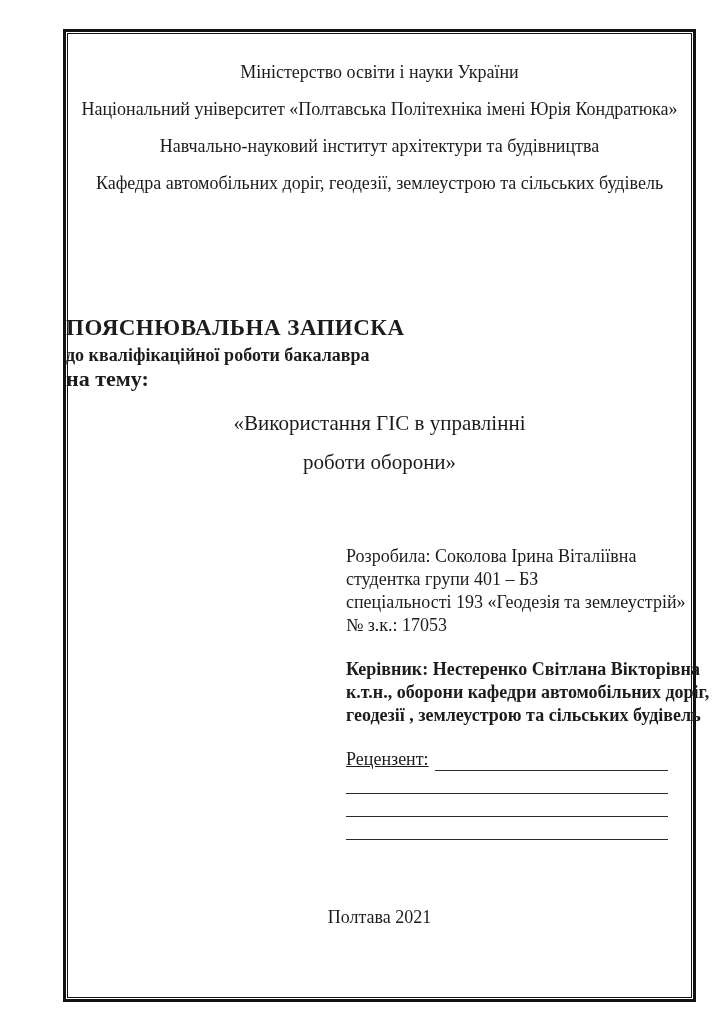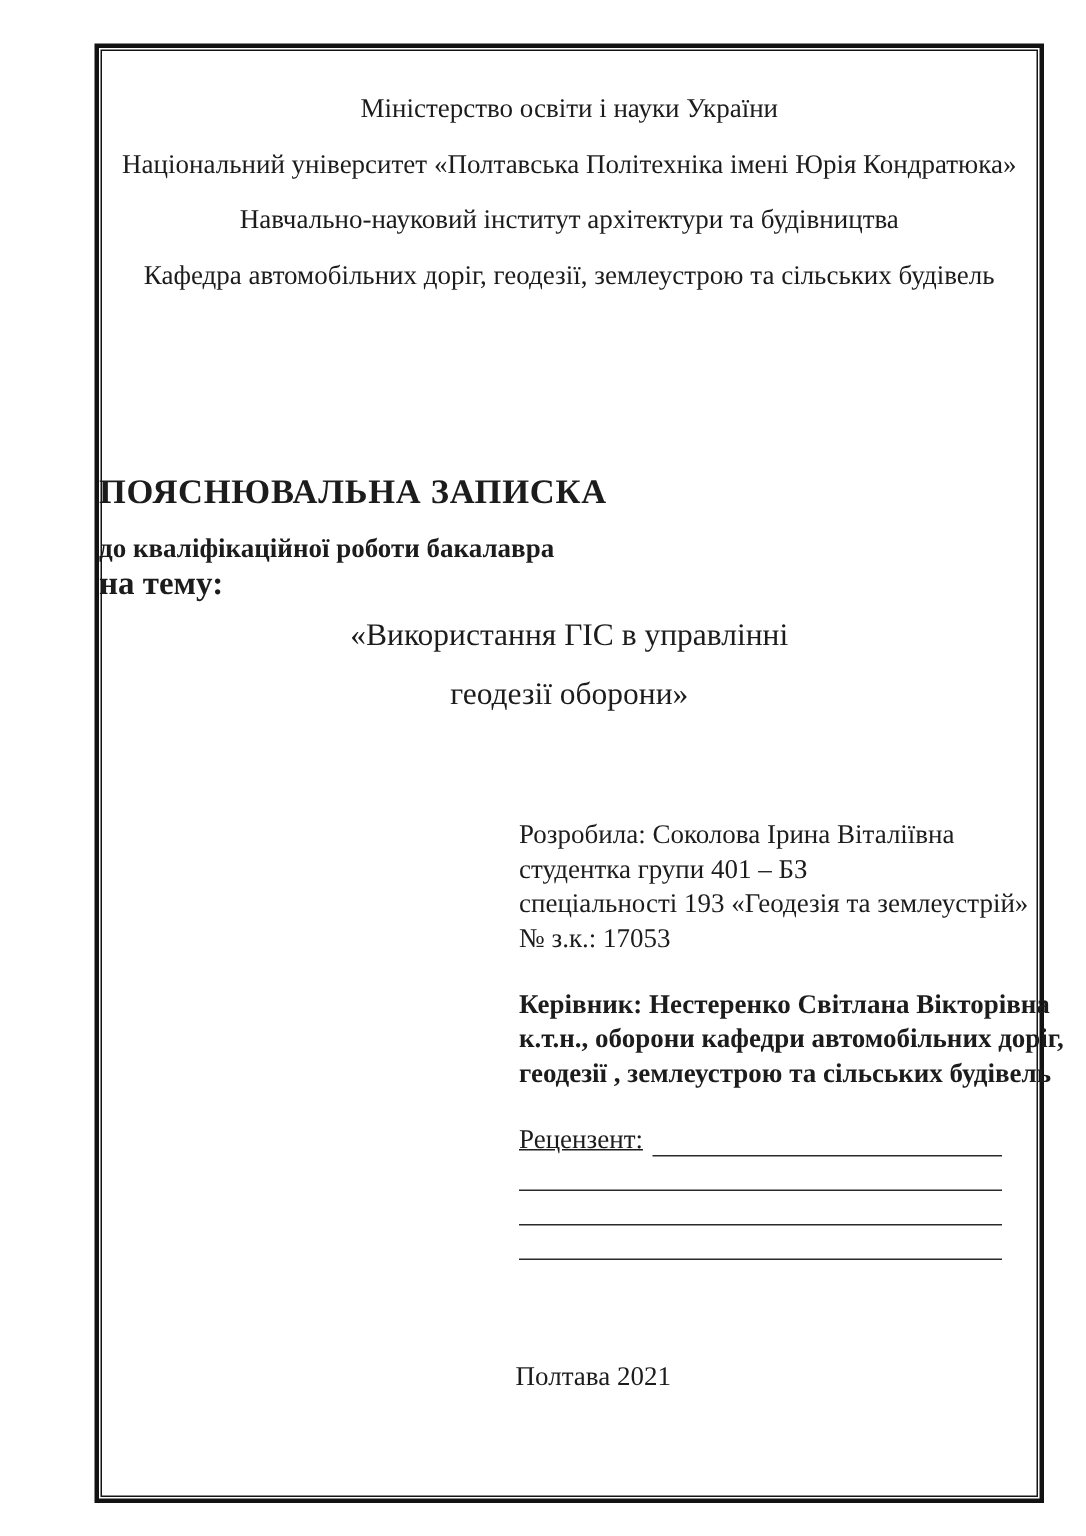--- a/index.html
+++ b/index.html
@@ -55,21 +55,20 @@
     font-weight: bold;
   }
   .title-main {
     font-size: 23px;
     line-height: 30px;
     letter-spacing: 0.5px;
   }
   .title-sub {
     font-size: 18px;
     line-height: 24px;
-    margin-top: 10px;
   }
   .title-theme-label {
     font-size: 22px;
     line-height: 24px;
   }
   .theme-block {
     position: absolute;
     top: 372px;
     left: 0;
     width: 100%;
@@ -109,21 +108,21 @@
     border-bottom: 1px solid #2a2a2a;
   }
   .sig-line {
     height: 22px;
     border-bottom: 1px solid #2a2a2a;
     width: 322px;
   }
   .footer-block {
     position: absolute;
     top: 873px;
-    left: 16px;
+    left: 0;
     width: 100%;
     text-align: center;
     font-size: 18px;
     line-height: 24px;
   }
 </style>
 </head>
 <body>
 
 <div class="page">
@@ -138,21 +137,21 @@
     </div>
 
     <div class="title-block">
       <div class="title-main">ПОЯСНЮВАЛЬНА ЗАПИСКА</div>
       <div class="title-sub">до кваліфікаційної роботи бакалавра</div>
       <div class="title-theme-label">на тему:</div>
     </div>
 
     <div class="theme-block">
       <div class="theme-line">«Використання ГІС в управлінні</div>
-      <div class="theme-line">геодезії оборони»</div>
+      <div class="theme-line">роботи оборони»</div>
     </div>
 
     <div class="credits author-block">
       <div>Розробила: Соколова Ірина Віталіївна</div>
       <div>студентка групи 401 – БЗ</div>
       <div>спеціальності 193 «Геодезія та землеустрій»</div>
       <div>№ з.к.: 17053</div>
     </div>
 
     <div class="credits supervisor-block">

